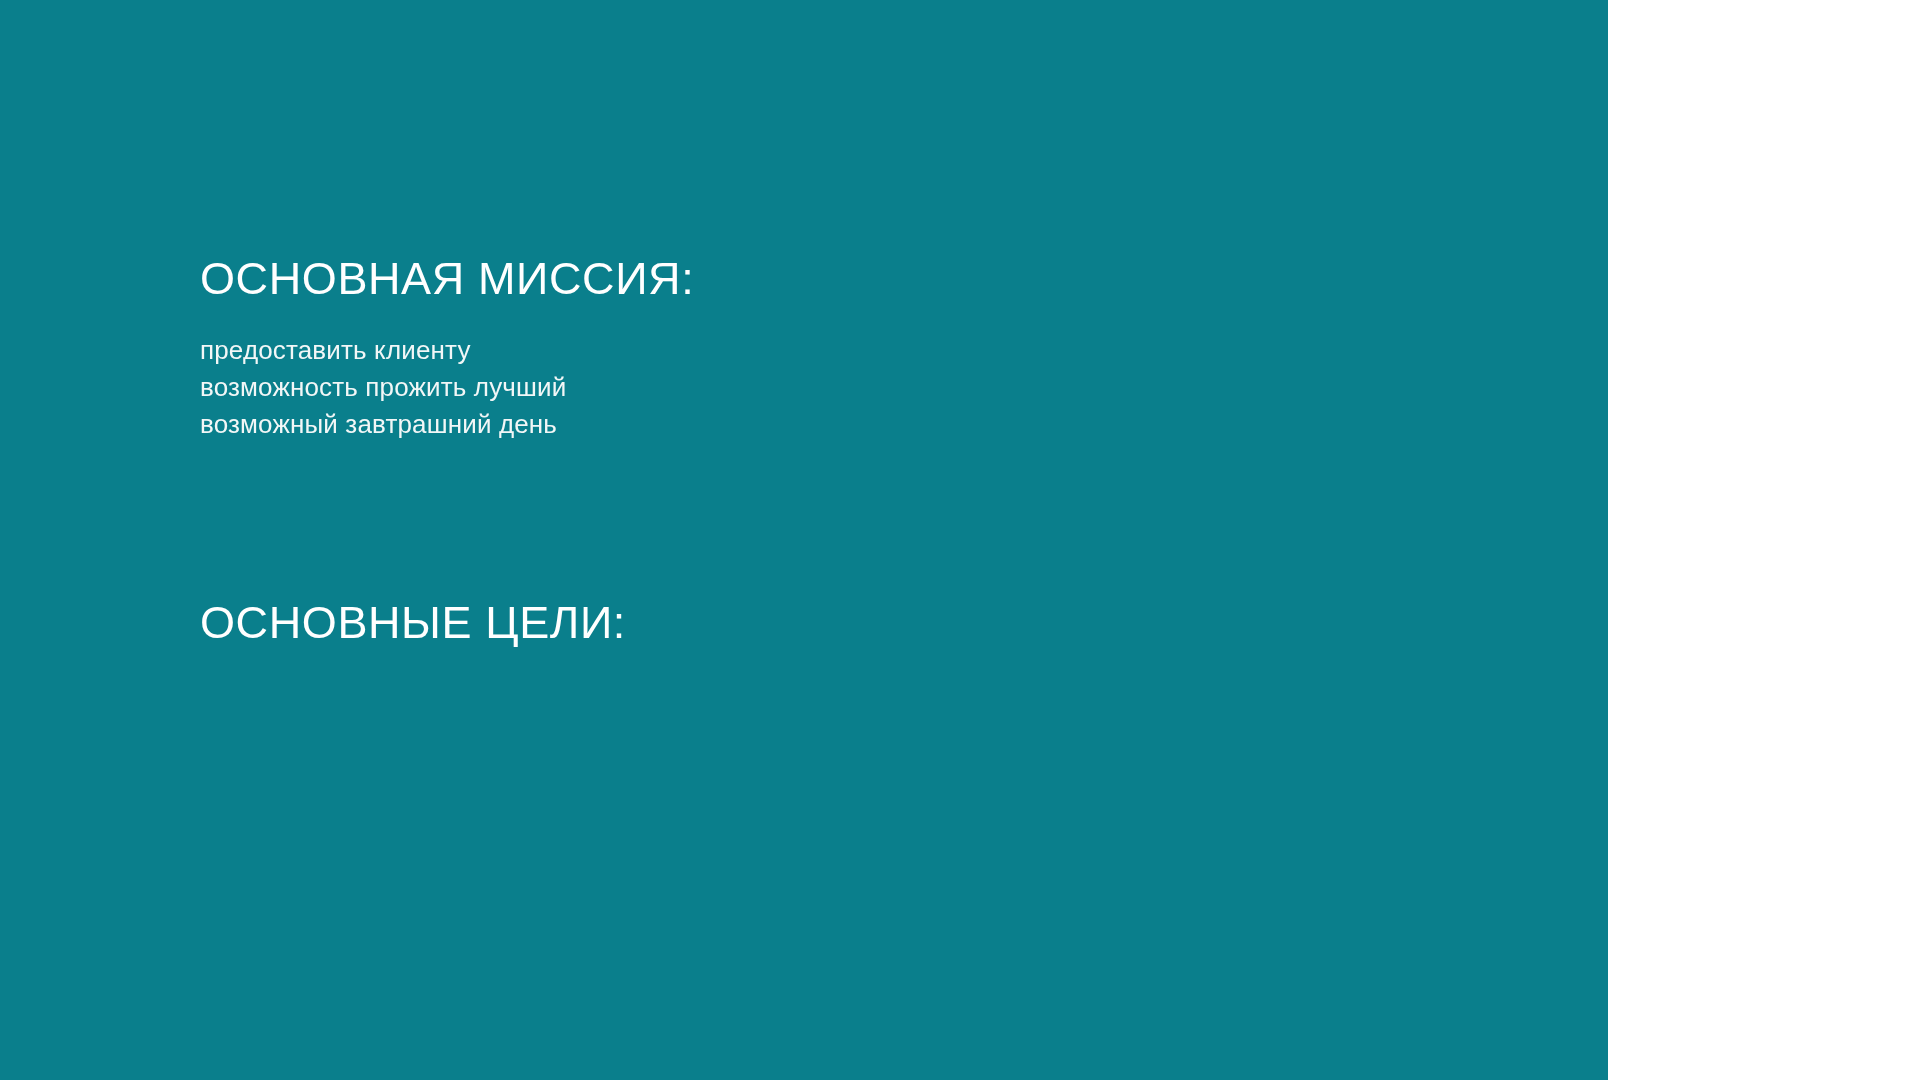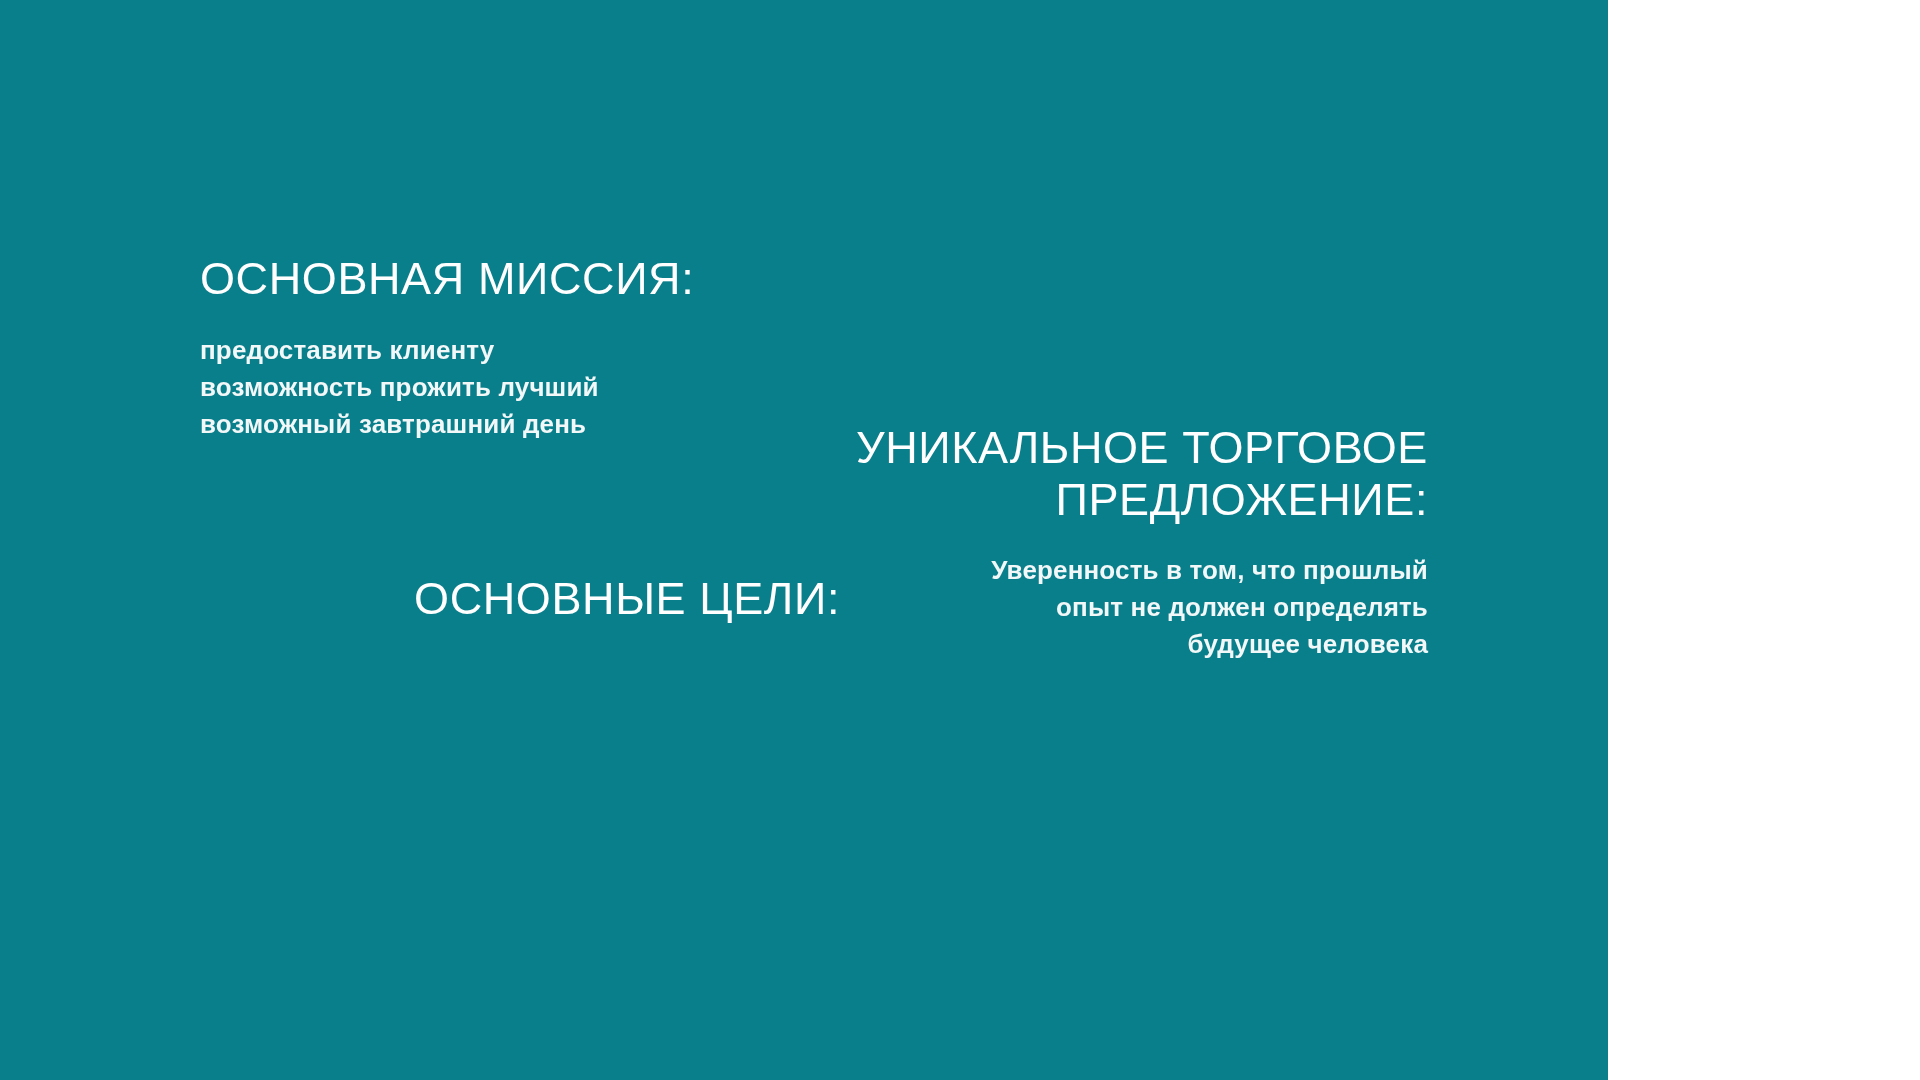--- a/index.html
+++ b/index.html
@@ -37,43 +37,43 @@
     letter-spacing: 0.6px;
     text-transform: uppercase;
     white-space: pre-line;
     margin: 0;
   }
 
   .block-body {
     color: #f2f7f7;
     font-size: 26px;
     line-height: 1.41;
-    font-weight: 700;
+    font-weight: 400;
     letter-spacing: 0.15px;
     white-space: pre-line;
     margin: 0;
   }
 
   
   #block-mission {
     left: 200px;
     top: 253px;
     width: 620px;
     text-align: left;
   }
   #block-mission .block-body {
     margin-top: 27px;
   }
 
   
   #block-goals {
     left: 200px;
-    top: 573px;
+    top: 597px;
     width: 640px;
-    text-align: right;
+    text-align: left;
   }
   #block-goals .block-body {
     margin-top: 25px;
   }
 
   
   #block-usp {
     right: 180px;
     top: 422px;
     width: 700px;
@@ -92,21 +92,14 @@
     <h2 class="block-heading">ОСНОВНАЯ МИССИЯ:</h2>
     <p class="block-body">предоставить клиенту
 возможность прожить лучший
 возможный завтрашний день</p>
   </section>
 
   <section class="block" id="block-goals">
     <h2 class="block-heading">ОСНОВНЫЕ ЦЕЛИ:</h2>
   </section>
 
-  <section class="block" id="block-usp">
-    <h2 class="block-heading">УНИКАЛЬНОЕ ТОРГОВОЕ
-ПРЕДЛОЖЕНИЕ:</h2>
-    <p class="block-body">Уверенность в том, что прошлый
-опыт не должен определять
-будущее человека</p>
-  </section>
 
 </div>
 
 </body></html>

